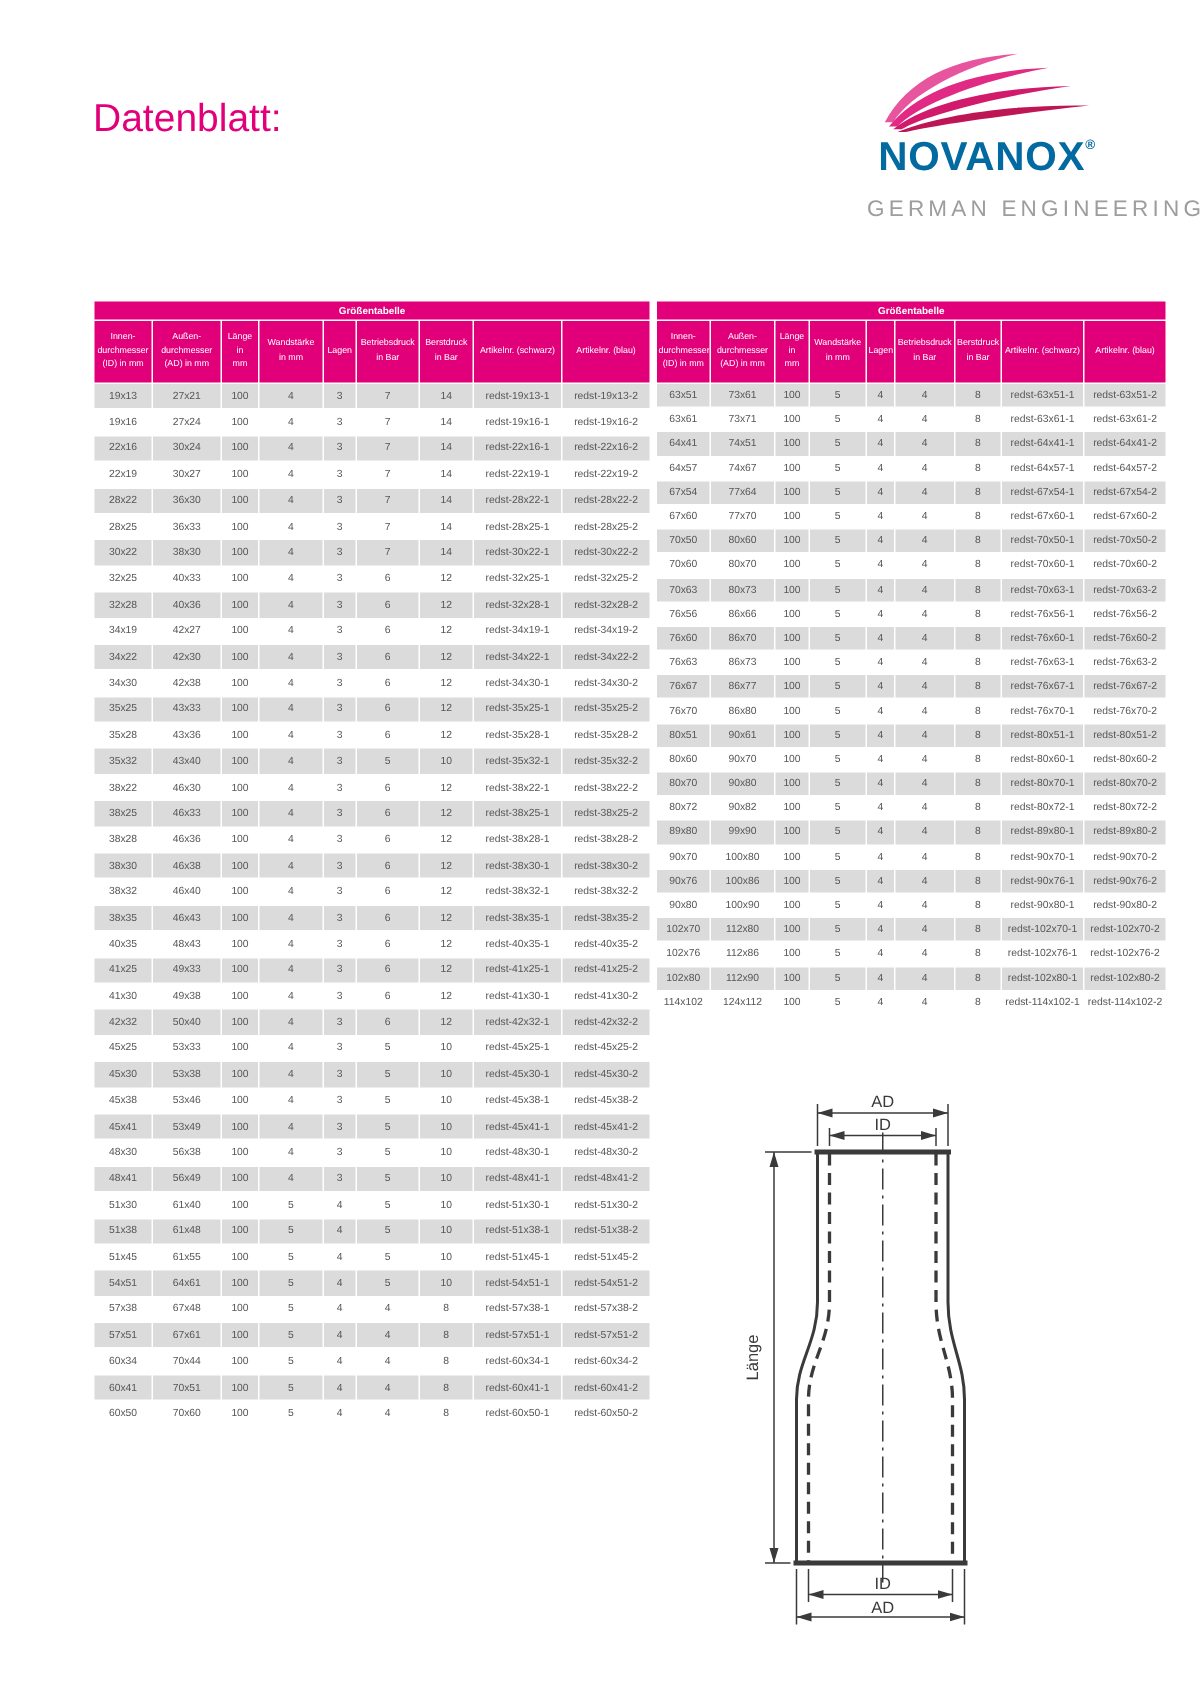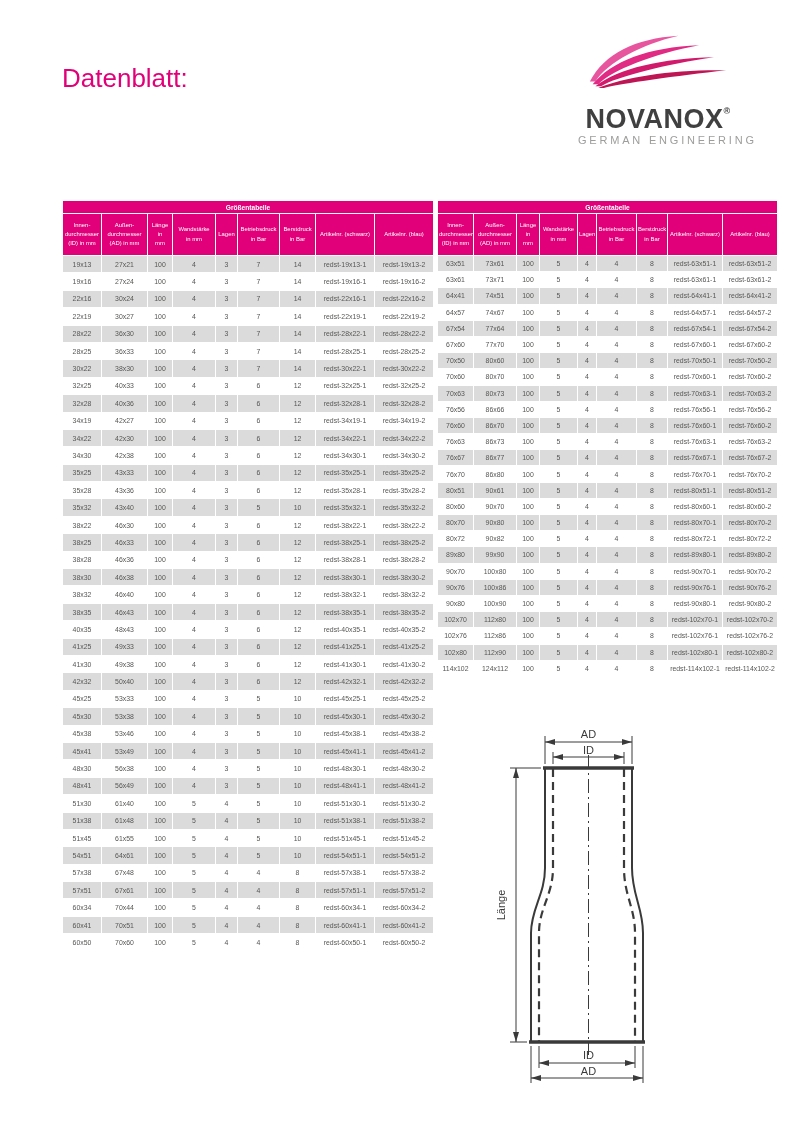--- a/index.html
+++ b/index.html
@@ -5,23 +5,23 @@
   html,body{margin:0;padding:0;}
   body{
     width:800px;height:1132px;background:#ffffff;position:relative;
     font-family:"Liberation Sans",sans-serif;overflow:hidden;
     -webkit-font-smoothing:antialiased;
   }
   
   .title{position:absolute;left:62px;top:64px;color:#E2007A;font-size:26px;line-height:29px;font-weight:500;}
   .logo{position:absolute;left:578px;top:33px;width:160px;text-align:center;}
   .logo svg{display:block;margin:0 auto;}
-  .logo-name{font-size:27px;font-weight:bold;color:#404040;letter-spacing:.5px;line-height:26px;margin-top:17px;white-space:nowrap;}
+  .logo-name{font-size:27px;font-weight:bold;color:#0369a1;letter-spacing:.5px;line-height:26px;margin-top:2px;white-space:nowrap;}
   .logo-name sup{font-size:9px;font-weight:bold;vertical-align:top;line-height:10px;}
-  .logo-tag{font-size:11px;color:#9D9D9C;letter-spacing:2.8px;margin-top:2px;white-space:nowrap;}
+  .logo-tag{font-size:15px;color:#9D9D9C;letter-spacing:2.8px;margin-top:14px;white-space:nowrap;}
   
   table.size{border-collapse:separate;border-spacing:1px;position:absolute;top:200px;table-layout:fixed;}
   .tbl-left{left:62px;width:372px;}
   .tbl-right{left:437px;width:341px;}
   th.band{background:#E2007A;color:#fff;font-size:6.6px;font-weight:bold;height:12px;text-align:center;padding:0;}
   th.col{background:#E2007A;color:#fff;font-size:5.9px;font-weight:normal;white-space:pre-line;
          text-align:center;vertical-align:middle;height:41px;padding:0 1px;line-height:1.55;overflow:hidden;}
   tbody td{font-size:6.9px;color:#565655;text-align:center;vertical-align:middle;padding:0;background:#fff;overflow:hidden;white-space:nowrap;}
   .tbl-left  tbody td{height:16.4px;}
   .tbl-right tbody td{height:15.2px;}

